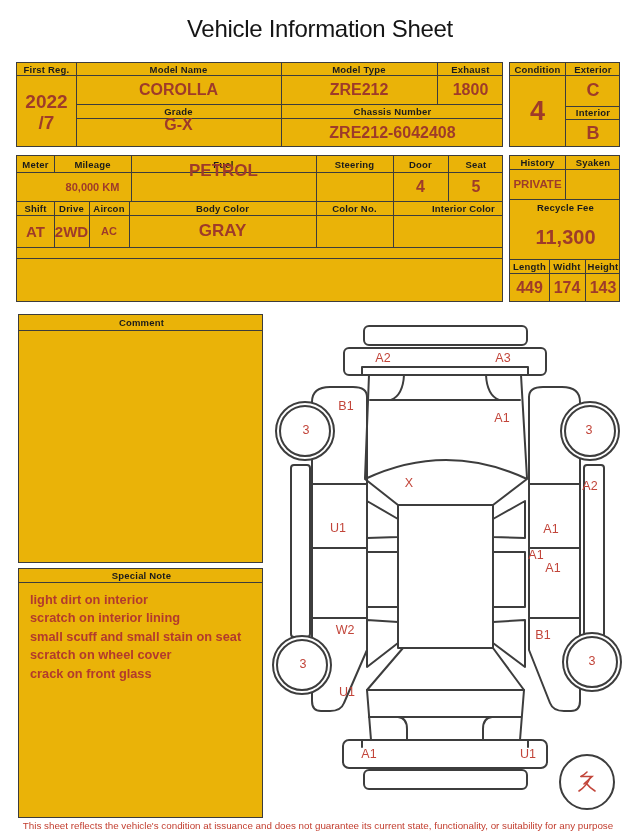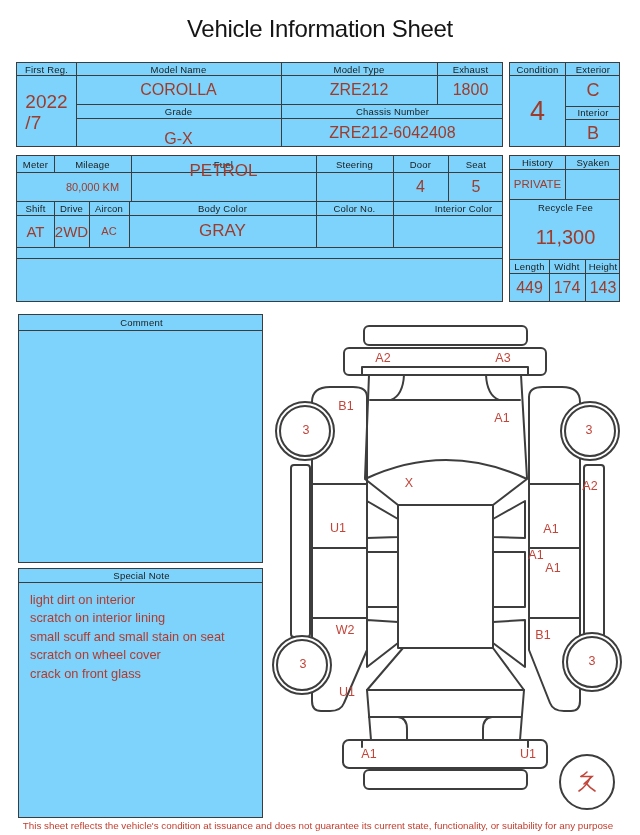--- a/index.html
+++ b/index.html
@@ -1,26 +1,26 @@
 <!DOCTYPE html>
 <html><head>
 <meta charset="utf-8">
 <style>
   html,body{margin:0;padding:0;background:#fff;}
   #sheet{position:relative;width:640px;height:835px;background:#fff;
          font-family:"Liberation Sans",sans-serif;overflow:hidden;}
-  .box{position:absolute;border:1.6px solid #3c3c3c;box-sizing:border-box;background:#7dd3fc;}
+  .box{position:absolute;border:1.6px solid #3c3c3c;box-sizing:border-box;background:#eab308;font-weight:bold;}
   .c{position:absolute;display:flex;align-items:center;justify-content:center;box-sizing:border-box;}
   .lab{font-size:9.5px;color:#1b1b1b;letter-spacing:.2px;white-space:nowrap;}
   .red{color:#9e3b2a;}
   .hl{position:absolute;height:1px;background:#3c3c3c;}
   .vl{position:absolute;width:1px;background:#3c3c3c;}
   #title{position:absolute;top:15px;left:0;width:640px;text-align:center;
          font-size:24px;color:#151515;letter-spacing:-.3px;}
-  .prewrap{white-space:pre-line;text-align:left;line-height:21px;}
+  .prewrap{white-space:pre-line;text-align:center;line-height:21px;}
   #equip-text{position:absolute;left:0;top:102px;width:487px;height:45px;
         padding:3px 9px;box-sizing:border-box;font-size:13.5px;line-height:16px;
         color:#b23a2d;text-align:left;}
   #note-text{position:absolute;left:0;top:13px;width:245px;padding:9px 11px;
         box-sizing:border-box;font-size:12.8px;line-height:18.4px;color:#b23a2d;
         white-space:pre-line;text-align:left;}
   #disclaimer{position:absolute;left:16px;top:820px;width:604px;text-align:center;
         font-size:9.8px;color:#c23d2e;}
   #carsvg{position:absolute;left:0;top:0;width:640px;height:835px;}
   #marks{position:absolute;left:0;top:0;width:640px;height:835px;pointer-events:none;}
@@ -132,21 +132,21 @@
     <div class="c lab" style="left:0;top:0;width:59px;height:12px;">First Reg.</div>
     <div class="c red prewrap" style="left:0;top:12px;width:59px;height:73px;font-size:19px;">2022
 /7</div>
     <div class="c lab" style="left:59px;top:0;width:205px;height:12px;">Model Name</div>
     <div class="c red" style="left:59px;top:12px;width:205px;height:29px;font-size:16px;">COROLLA</div>
     <div class="c lab" style="left:264px;top:0;width:156px;height:12px;">Model Type</div>
     <div class="c red" style="left:264px;top:12px;width:156px;height:29px;font-size:16px;">ZRE212</div>
     <div class="c lab" style="left:420px;top:0;width:67px;height:12px;">Exhaust</div>
     <div class="c red" style="left:420px;top:12px;width:67px;height:29px;font-size:16px;">1800</div>
     <div class="c lab" style="left:59px;top:41px;width:205px;height:14px;">Grade</div>
-    <div class="c red" style="left:59px;top:61px;width:205px;height:30px;font-size:16px;">G-X</div>
+    <div class="c red" style="left:59px;top:47px;width:205px;height:30px;font-size:16px;">G-X</div>
     <div class="c lab" style="left:264px;top:41px;width:223px;height:14px;">Chassis Number</div>
     <div class="c red" style="left:264px;top:55px;width:223px;height:30px;font-size:16px;">ZRE212-6042408</div>
   </div>
 
   <div class="box" style="left:509px;top:62px;width:111px;height:85px;">
     <div class="hl" style="top:12px;left:0;right:0;"></div>
     <div class="hl" style="top:43px;left:55px;right:0;"></div>
     <div class="hl" style="top:56px;left:55px;right:0;"></div>
     <div class="vl" style="left:55px;top:0;bottom:0;"></div>
     <div class="c lab" style="left:0;top:0;width:55px;height:12px;">Condition</div>

